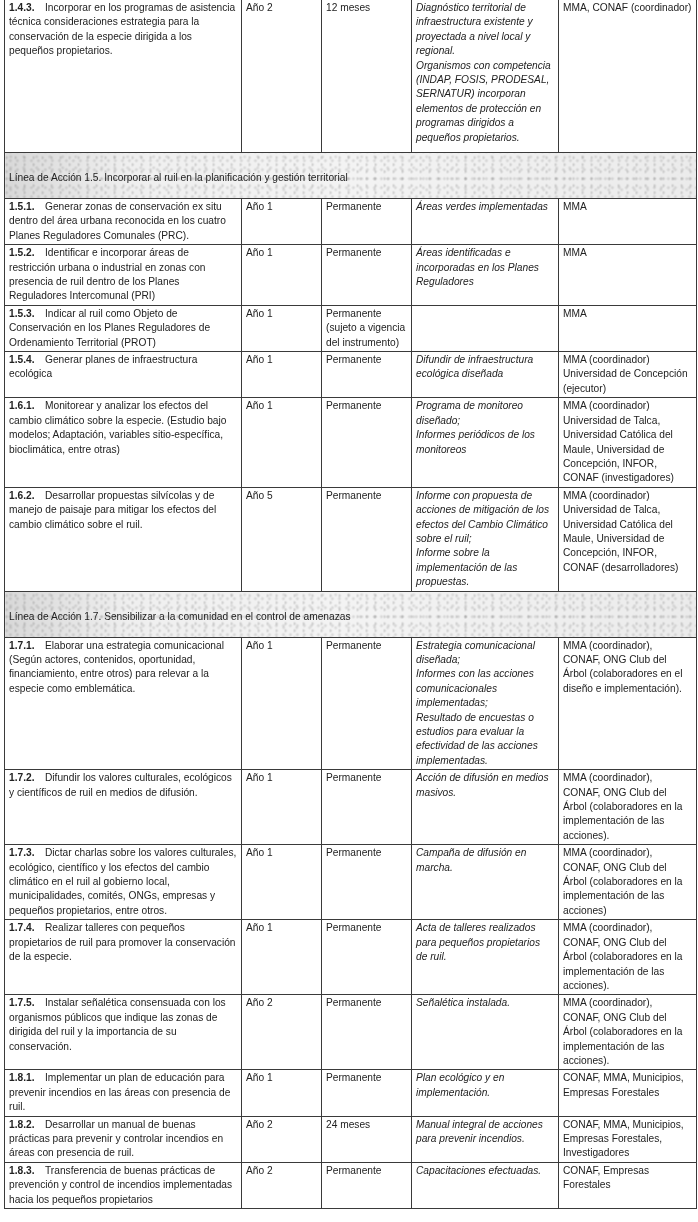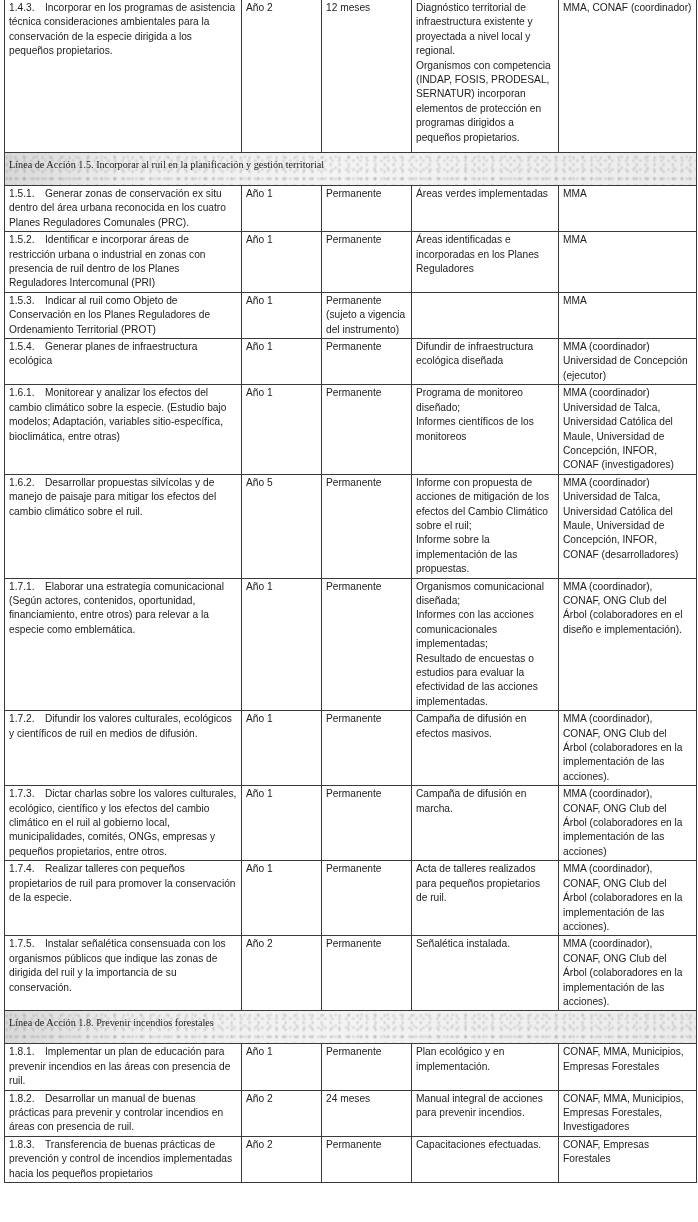--- a/index.html
+++ b/index.html
@@ -18,51 +18,50 @@
     border: 1px solid #3a3a3a;
     vertical-align: top;
     padding: 1px 4px 1px 4px;
     word-wrap: break-word;
   }
   col.c1 { width: 237px; }
   col.c2 { width: 80px; }
   col.c3 { width: 90px; }
   col.c4 { width: 147px; }
   col.c5 { width: 138px; }
-  .num { display: inline-block; width: 36px; }
+  .num { display: inline-block; width: 36px; font-weight: bold; }
   tr.section td {
     height: 26px;
-    padding-top: 5px;
+    padding-top: 18px;
     background-color: #ececec;
     background-image:
       radial-gradient(circle at 10% 60%, rgba(120,120,120,0.25) 0 1px, transparent 2px),
       radial-gradient(circle at 40% 30%, rgba(120,120,120,0.18) 0 1px, transparent 2px),
       radial-gradient(circle at 70% 80%, rgba(120,120,120,0.2) 0 1px, transparent 2px),
       linear-gradient(90deg, #d8d8d8 0%, #efefef 18%, #f3f3f3 50%, #ebebeb 100%);
     background-size: 9px 7px, 13px 11px, 7px 9px, 100% 100%;
-    font-family: Liberation Serif, serif;
   }
-  .line { display: block; }
+  .line { display: block; font-style: italic; }
 </style>
 </head>
 <body>
 
 <div class="page">
   <table>
     <colgroup>
       <col class="c1">
         <col class="c2">
         <col class="c3">
         <col class="c4">
         <col class="c5">
     </colgroup>
     <tbody id="table-body">
 
       <tr style="height:153px">
-        <td><span class="num">1.4.3.</span><span>Incorporar en los programas de asistencia técnica consideraciones ambientales para la conservación de la especie dirigida a los pequeños propietarios.</span></td>
+        <td><span class="num">1.4.3.</span><span>Incorporar en los programas de asistencia técnica consideraciones estrategia para la conservación de la especie dirigida a los pequeños propietarios.</span></td>
         <td>Año 2</td>
         <td>12 meses</td>
         <td>
             <span class="line">Diagnóstico territorial de infraestructura existente y proyectada a nivel local y regional.</span>
             <span class="line">Organismos con competencia (INDAP, FOSIS, PRODESAL, SERNATUR) incorporan elementos de protección en programas dirigidos a pequeños propietarios.</span>
           </td>
         <td>MMA, CONAF (coordinador)</td>
       </tr>
 
       <tr class="section">
@@ -104,52 +103,55 @@
           </td>
         <td>MMA (coordinador) Universidad de Concepción (ejecutor)</td>
       </tr>
 
       <tr>
         <td><span class="num">1.6.1.</span><span>Monitorear y analizar los efectos del cambio climático sobre la especie. (Estudio bajo modelos; Adaptación, variables sitio-específica, bioclimática, entre otras)</span></td>
         <td>Año 1</td>
         <td>Permanente</td>
         <td>
             <span class="line">Programa de monitoreo diseñado;</span>
-            <span class="line">Informes científicos de los monitoreos</span>
+            <span class="line">Informes periódicos de los monitoreos</span>
           </td>
         <td>MMA (coordinador) Universidad de Talca, Universidad Católica del Maule, Universidad de Concepción, INFOR, CONAF (investigadores)</td>
       </tr>
       <tr>
         <td><span class="num">1.6.2.</span><span>Desarrollar propuestas silvícolas y de manejo de paisaje para mitigar los efectos del cambio climático sobre el ruil.</span></td>
         <td>Año 5</td>
         <td>Permanente</td>
         <td>
             <span class="line">Informe con propuesta de acciones de mitigación de los efectos del Cambio Climático sobre el ruil;</span>
             <span class="line">Informe sobre la implementación de las propuestas.</span>
           </td>
         <td>MMA (coordinador) Universidad de Talca, Universidad Católica del Maule, Universidad de Concepción, INFOR, CONAF (desarrolladores)</td>
       </tr>
 
+      <tr class="section">
+        <td colspan="5">Línea de Acción 1.7.  Sensibilizar a la comunidad en el control de amenazas</td>
+      </tr>
       <tr>
         <td><span class="num">1.7.1.</span><span>Elaborar una estrategia comunicacional (Según actores, contenidos, oportunidad, financiamiento, entre otros) para relevar a la especie como emblemática.</span></td>
         <td>Año 1</td>
         <td>Permanente</td>
         <td>
-            <span class="line">Organismos comunicacional diseñada;</span>
+            <span class="line">Estrategia comunicacional diseñada;</span>
             <span class="line">Informes con las acciones comunicacionales implementadas;</span>
             <span class="line">Resultado de encuestas o estudios para evaluar la efectividad de las acciones implementadas.</span>
           </td>
         <td>MMA (coordinador), CONAF, ONG Club del Árbol (colaboradores en el diseño e implementación).</td>
       </tr>
       <tr>
         <td><span class="num">1.7.2.</span><span>Difundir los valores culturales, ecológicos y científicos de ruil en medios de difusión.</span></td>
         <td>Año 1</td>
         <td>Permanente</td>
         <td>
-            <span class="line">Campaña de difusión en efectos masivos.</span>
+            <span class="line">Acción de difusión en medios masivos.</span>
           </td>
         <td>MMA (coordinador), CONAF, ONG Club del Árbol (colaboradores en la implementación de las acciones).</td>
       </tr>
       <tr>
         <td><span class="num">1.7.3.</span><span>Dictar charlas sobre los valores culturales, ecológico, científico y los efectos del cambio climático en el ruil al gobierno local, municipalidades, comités, ONGs, empresas y pequeños propietarios, entre otros.</span></td>
         <td>Año 1</td>
         <td>Permanente</td>
         <td>
             <span class="line">Campaña de difusión en marcha.</span>
           </td>
@@ -167,23 +169,20 @@
       <tr>
         <td><span class="num">1.7.5.</span><span>Instalar señalética consensuada con los organismos públicos que indique las zonas de dirigida del ruil y la importancia de su conservación.</span></td>
         <td>Año 2</td>
         <td>Permanente</td>
         <td>
             <span class="line">Señalética instalada.</span>
           </td>
         <td>MMA (coordinador), CONAF, ONG Club del Árbol (colaboradores en la implementación de las acciones).</td>
       </tr>
 
-      <tr class="section">
-        <td colspan="5">Línea de Acción 1.8.  Prevenir incendios forestales</td>
-      </tr>
       <tr>
         <td><span class="num">1.8.1.</span><span>Implementar un plan de educación para prevenir incendios en las áreas con presencia de ruil.</span></td>
         <td>Año 1</td>
         <td>Permanente</td>
         <td>
             <span class="line">Plan ecológico y en implementación.</span>
           </td>
         <td>CONAF, MMA, Municipios, Empresas Forestales</td>
       </tr>
       <tr>

